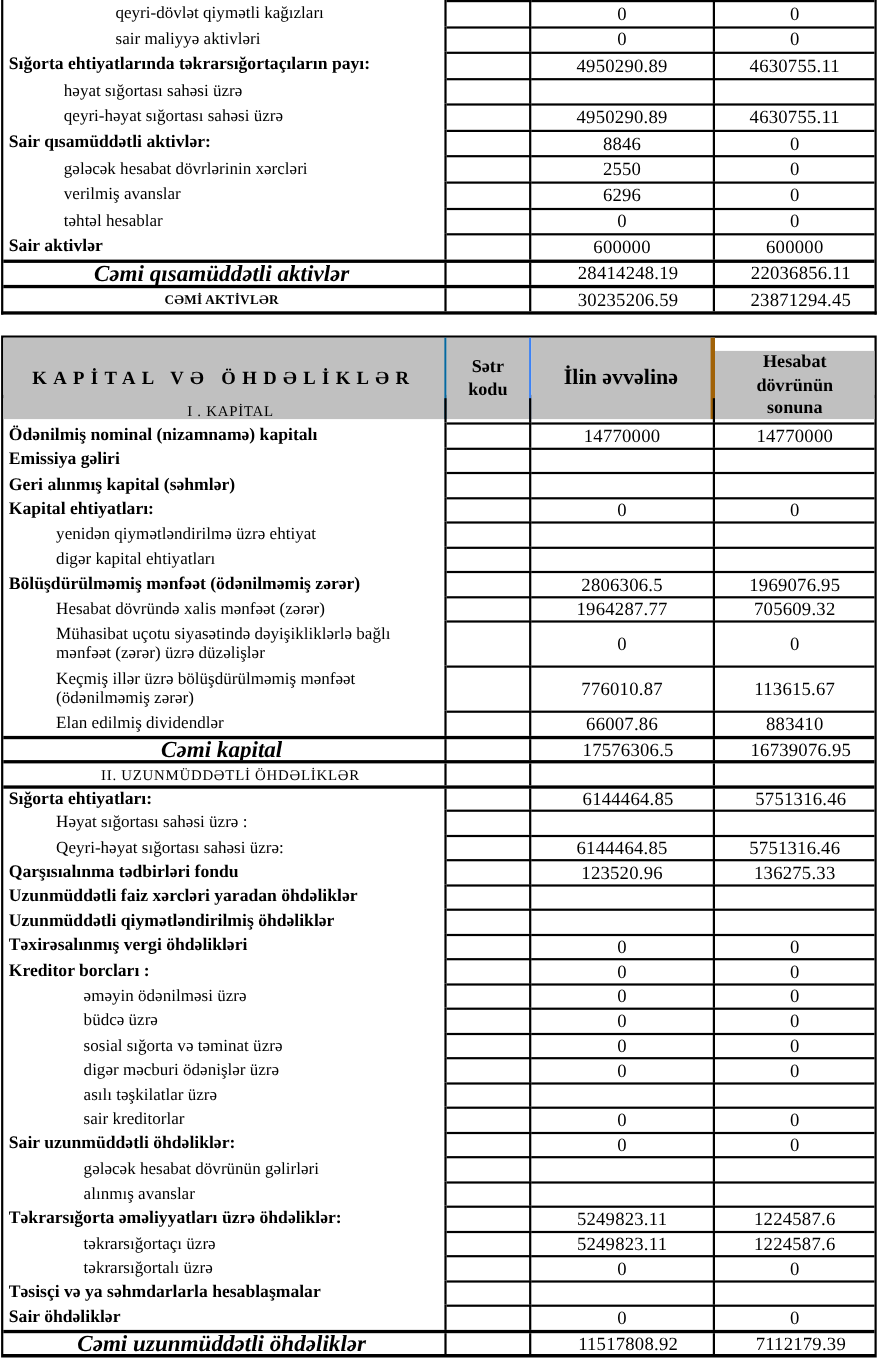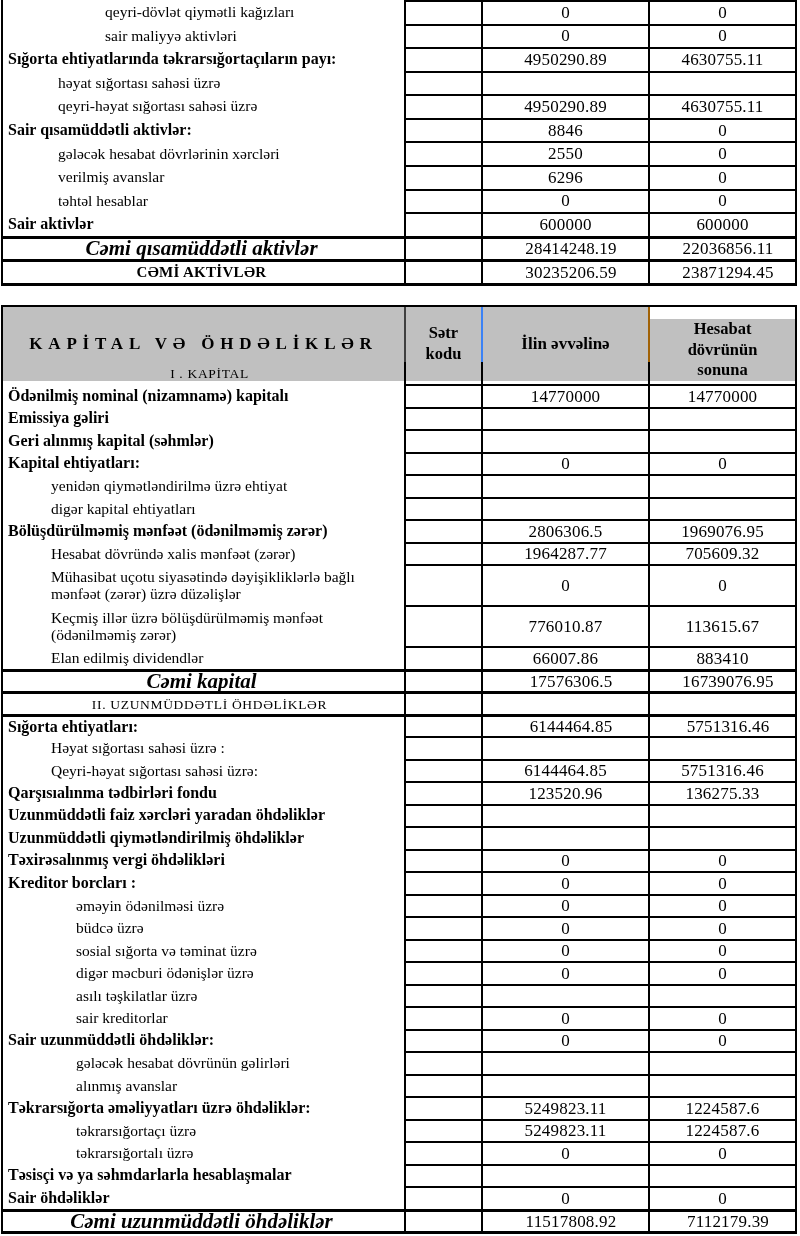--- a/index.html
+++ b/index.html
@@ -33,37 +33,37 @@
   .code{border-right:2px solid #000;}
   .v1{border-right:2px solid #000;}
   .v1,.v2{justify-content:center;font-size:17px;letter-spacing:0.2px;}
   .code,.v1,.v2{border-top:2px solid #000;}
   .tbl2 .row.first .code,.tbl2 .row.first .v1,.tbl2 .row.first .v2{border-top:none;}
   .row.rule{border-top:3px solid #000;}
   .row.rule .code,.row.rule .v1,.row.rule .v2{border-top:none;margin-left:11px;}
   .row.bold .label{font-weight:bold;font-size:16px;}
   .row.section .label{font-weight:normal;justify-content:center;font-size:13.5px;letter-spacing:0.05em;padding-left:16px;}
   .row.total-italic .label{font-weight:bold;font-style:italic;justify-content:center;font-size:21px;padding-left:0;}
-  .row.total-caps .label{font-weight:bold;justify-content:center;font-size:15px;letter-spacing:0.02em;padding-left:0;}
+  .row.total-caps .label{font-weight:bold;justify-content:center;font-size:12px;letter-spacing:0.02em;padding-left:0;}
   .ind0{padding-left:5px;}
   .tbl1 .ind1{padding-left:55px;}
   .tbl1 .ind2{padding-left:86px;margin-left:16px;}
   .tbl2 .ind1{padding-left:48px;}
   .tbl2 .ind2{padding-left:73px;}
   .thead{
     display:grid;grid-template-columns:403px 77px 167px 1fr;
     height:55px;border-bottom:3px solid #000;box-sizing:border-box;
   }
   .th{
     display:flex;align-items:center;justify-content:center;text-align:center;
     font-weight:bold;box-sizing:border-box;
   }
-  .th-title{font-size:17px;letter-spacing:0.34em;border-right:2px solid #404040;}
+  .th-title{font-size:17px;letter-spacing:0.34em;border-right:2px solid #0369a1;}
   .th-code{font-size:16.5px;line-height:1.25;border-right:2px solid #3b82f6;padding:0 10px;}
-  .th-v1{font-size:17px;line-height:1.25;border-right:2px solid #a16207;}
+  .th-v1{font-size:20px;line-height:1.25;border-right:4px solid #a16207;}
   .th-v2{font-size:16.5px;line-height:1.25;padding:0 12px;margin-top:12px;}
 </style>
 </head>
 <body>
 
 <div class="page">
 
   <div class="tbl tbl1" id="table1-rows">
       <div class="row normal first">
         <div class="cell label ind2">qeyri-dövlət qiymətli kağızları</div>

